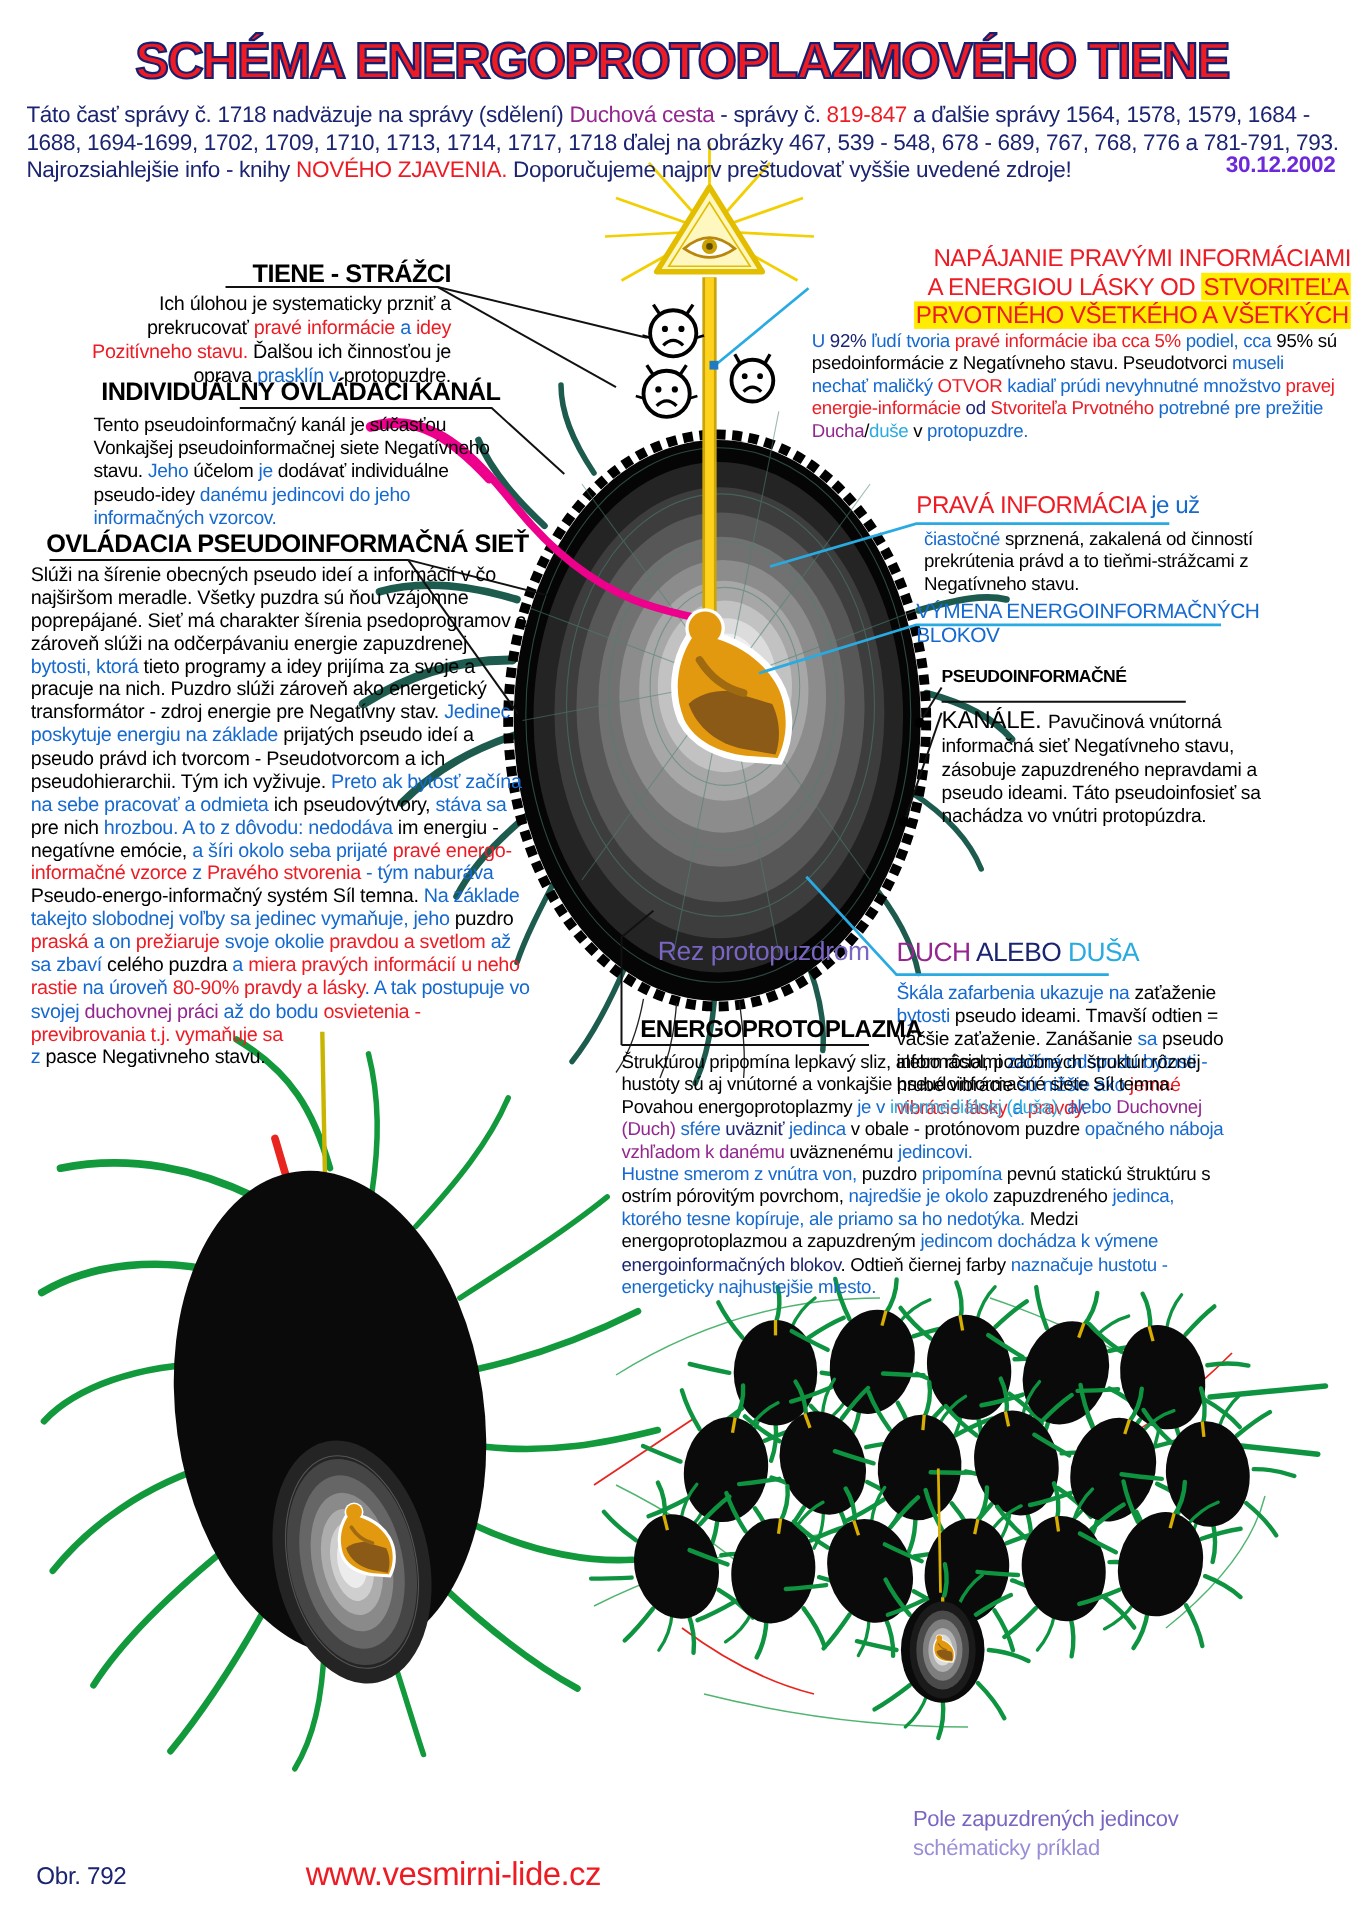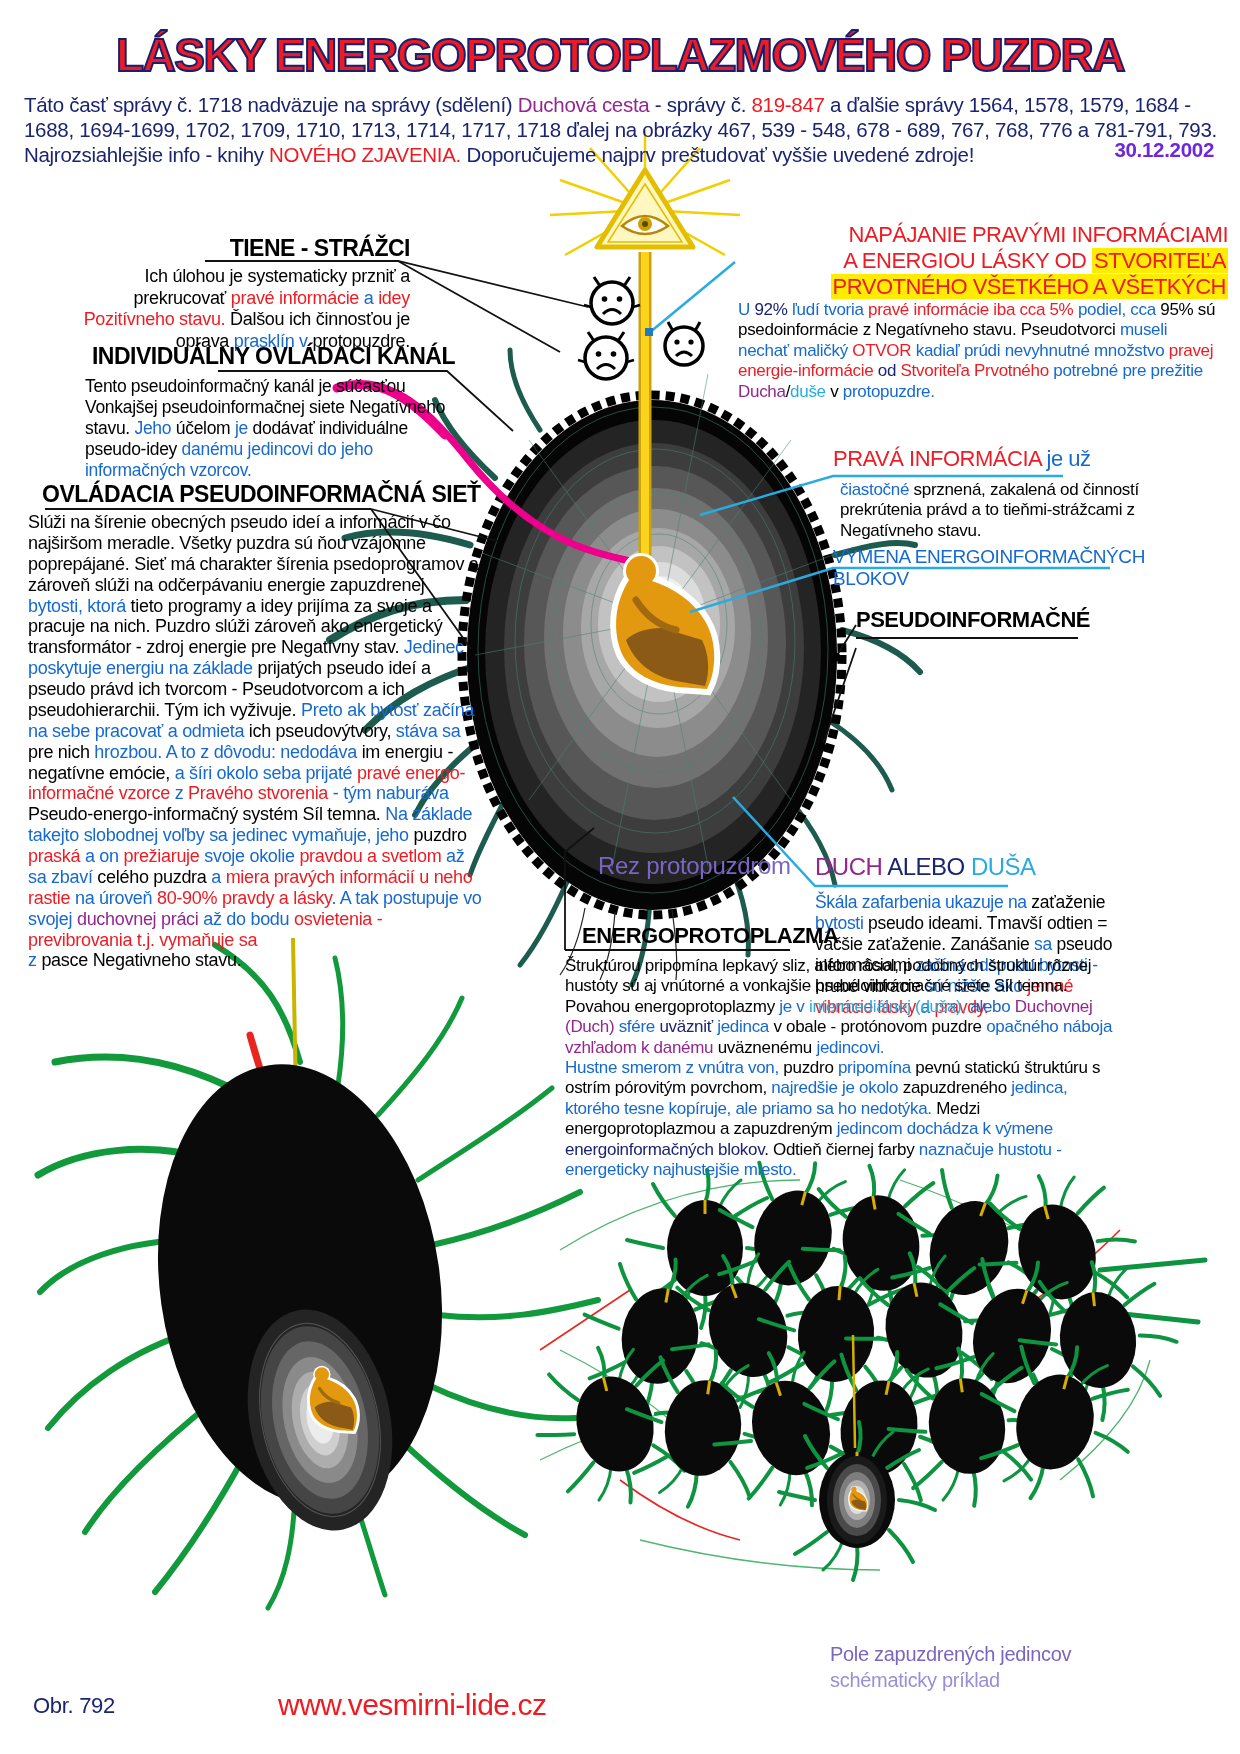--- a/index.html
+++ b/index.html
@@ -272,42 +272,43 @@
         <ellipse rx="24" ry="36" fill="#4a4a4a"></ellipse>
         <ellipse rx="18" ry="28" fill="#7e7e7e"></ellipse>
         <ellipse rx="13" ry="20" fill="#b0b0b0"></ellipse>
         <ellipse rx="9" ry="14" fill="#dddddd"></ellipse>
       </g>
       <use href="#being" transform="translate(857,1498) scale(0.18) translate(-658,-620)"></use>
     </g>
   </g>
 </svg>
 
-<div class="tb title">LÁSKY ENERGOPROTOPLAZMOVÉHO PUZDRA</div>
+<div class="tb title">SCHÉMA ENERGOPROTOPLAZMOVÉHO TIENE</div>
 <div class="tb intro"><span class="c-n x">Táto časť správy  č. </span><span class="c-n x">1718</span><span class="c-n x"> nadväzuje na správy (sdělení) </span><span class="c-p x">Duchová cesta</span><span class="c-n x"> - správy č. </span><span class="c-r x">819-847</span><span class="c-n x"> a ďalšie správy 1564, 1578, 1579, 1684 - 1688, 1694-1699, 1702, 1709, 1710, 1713, 1714, 1717, 1718 ďalej na obrázky 467, 539 - 548, 678 - 689, 767, 768, 776 a 781-791, 793.  Najrozsiahlejšie info - knihy </span><span class="c-r x">NOVÉHO ZJAVENIA.</span><span class="c-n x"> Doporučujeme najprv preštudovať vyššie uvedené zdroje!</span></div>
 <div class="tb date">30.12.2002</div>
 
 <div class="tb h center" style="left:60px;top:236px;width:350px;">TIENE - STRÁŽCI</div>
 <div class="tb center" style="left:58px;top:266px;width:352px;"><span class="c-k">Ich úlohou je systematicky </span><span class="c-k x">przniť</span><span class="c-k"> a </span><span class="c-k x">prekrucovať</span><span class="c-r"> pravé informácie </span><span class="c-b">a</span><span class="c-r"> idey  Pozitívneho stavu.</span><span class="c-k"> Ďalšou ich činnosťou je </span><span class="c-k x">oprava</span><span class="c-b"> prasklín v </span><span class="c-k">protopuzdre.</span></div>
 
 <div class="tb h center" style="left:85px;top:344px;width:370px;">INDIVIDUÁLNY OVLÁDACI KANÁL</div>
 <div class="tb" style="left:85px;top:376px;width:380px;font-size:17.5px;"><span class="c-k">Tento pseudoinformačný kanál je súčasťou Vonkajšej pseudoinformačnej siete Negatívneho stavu. </span><span class="c-b">Jeho </span><span class="c-k">účelom </span><span class="c-b">je </span><span class="c-k">dodávať individuálne pseudo-idey </span><span class="c-b">danému jedincovi do jeho informačných vzorcov.</span></div>
 
 <div class="tb h" style="left:42px;top:482px;">OVLÁDACIA PSEUDOINFORMAČNÁ SIEŤ</div>
 <div class="tb" style="left:28px;top:512px;width:455px;line-height:1.16;"><span class="c-k">Slúži na šírenie obecných pseudo ideí a informácií v čo najširšom meradle. Všetky puzdra sú ňou vzájomne poprepájané. Sieť má charakter šírenia psedoprogramov a zároveň slúži na odčerpávaniu energie zapuzdrenej </span><span class="c-b">bytosti, ktorá </span><span class="c-k">tieto programy a idey prijíma za svoje a pracuje na nich. Puzdro slúži zároveň ako energetický transformátor - zdroj energie pre Negatívny stav. </span><span class="c-b">Jedinec poskytuje energiu na základe </span><span class="c-k">prijatých pseudo ideí a pseudo právd ich tvorcom - Pseudotvorcom a ich pseudohierarchii. </span><span class="c-k x">Tým ich vyživuje</span><span class="c-k">. </span><span class="c-b">Preto ak bytosť začína na sebe pracovať a </span><span class="c-b x">odmieta</span><span class="c-k"> ich pseudovýtvory, </span><span class="c-b">stáva sa </span><span class="c-k">pre nich </span><span class="c-b">hrozbou.</span><span class="c-b"> A to z dôvodu: nedodáva </span><span class="c-k">im energiu - negatívne emócie, </span><span class="c-b">a šíri okolo seba prijaté </span><span class="c-r">pravé energo-informačné vzorce </span><span class="c-b">z </span><span class="c-r">Pravého stvorenia </span><span class="c-b">- tým naburáva </span><span class="c-k">Pseudo-energo-informačný systém Síl temna. </span><span class="c-b">Na základe takejto slobodnej voľby sa jedinec vymaňuje,  jeho </span><span class="c-k">puzdro </span><span class="c-r">praská </span><span class="c-b">a on </span><span class="c-r">prežiaruje </span><span class="c-b">svoje okolie </span><span class="c-r">pravdou a svetlom </span><span class="c-b">až sa zbaví </span><span class="c-k">celého puzdra </span><span class="c-b">a </span><span class="c-r">miera pravých informácií u neho rastie </span><span class="c-b">na úroveň </span><span class="c-r x">80-90% pravdy a lásky</span><span class="c-b">. A  tak postupuje vo svojej </span><span class="c-p x">duchovnej práci </span><span class="c-b">až do bodu </span><span class="c-r x">osvietenia - previbrovania t.j. vymaňuje sa</span><br><span class="c-b x">z </span><span class="c-k x">pasce Negativneho stavu.</span></div>
 
 <div class="tb" style="left:738px;top:222px;width:490px;font-size:22px;line-height:1.18;letter-spacing:-0.5px;text-align:right;"><span class="c-r x">NAPÁJANIE PRAVÝMI INFORMÁCIAMI</span><br><span class="c-r x">A ENERGIOU LÁSKY OD </span><span class="c-r x hl">STVORITEĽA</span><br><span class="c-r x hl">PRVOTNÉHO VŠETKÉHO A VŠETKÝCH</span></div>
 <div class="tb" style="left:738px;top:300px;width:482px;font-size:17px;"><span class="c-b">U </span><span class="c-n x">92% </span><span class="c-b">ľudí tvoria </span><span class="c-r">pravé informácie iba cca </span><span class="c-r x">5%</span><span class="c-b"> podiel, cca </span><span class="c-k x">95% </span><span class="c-k">sú psedoinformácie z Negatívneho stavu. Pseudotvorci </span><span class="c-b">museli nechať maličký  </span><span class="c-r x">OTVOR</span><span class="c-b"> kadiaľ prúdi nevyhnutné  množstvo </span><span class="c-r">pravej energie-informácie </span><span class="c-n">od </span><span class="c-r">Stvoriteľa Prvotného </span><span class="c-b">potrebné pre prežitie </span><span class="c-p x">Ducha</span><span class="c-k x">/</span><span class="c-c x">duše </span><span class="c-k">v </span><span class="c-b">protopuzdre.</span></div>
 
 <div class="tb" style="left:833px;top:446px;font-size:22px;letter-spacing:-0.5px;"><span class="c-r x">PRAVÁ INFORMÁCIA</span><span class="c-b"> je už</span></div>
 <div class="tb" style="left:840px;top:480px;width:330px;font-size:17px;"><span class="c-b">čiastočné </span><span class="c-k">sprznená, zakalená od činností prekrútenia právd a to </span><span class="c-k x">tieňmi-strážcami</span><span class="c-k"> z Negatívneho stavu.</span></div>
 
 <div class="tb" style="left:833px;top:546px;font-size:19px;line-height:1.15;letter-spacing:-0.4px;"><span class="c-b x">VÝMENA ENERGOINFORMAČNÝCH</span><br><span class="c-b x">BLOKOV</span></div>
 
-<div class="tb h" style="left:856px;top:608px;font-size:22px;">PSEUDOINFORMAČNÉ</div>
+<div class="tb h" style="left:856px;top:608px;font-size:16px;">PSEUDOINFORMAČNÉ</div>
+<div class="tb" style="left:856px;top:642px;width:310px;font-size:17.5px;"><span class="c-k x lg">KANÁLE. </span><span class="c-k">Pavučinová vnútorná informačná sieť Negatívneho stavu, zásobuje zapuzdreného nepravdami a pseudo ideami. Táto pseudoinfosieť sa nachádza vo vnútri protopúzdra.</span></div>
 
 <div class="tb" style="left:815px;top:853px;font-size:24px;letter-spacing:-0.5px;"><span class="c-p x">DUCH </span><span class="c-n x">ALEBO </span><span class="c-c x">DUŠA</span></div>
 <div class="tb" style="left:815px;top:892px;width:308px;font-size:17.5px;"><span class="c-b">Škála zafarbenia ukazuje na </span><span class="c-k">zaťaženie </span><span class="c-b">bytosti </span><span class="c-k">pseudo ideami. Tmavší odtien = väčšie zaťaženie.  Zanášanie </span><span class="c-b">sa </span><span class="c-k">pseudo informáciami </span><span class="c-b">začína odspodu bytosti - </span><span class="c-k">hrubé vibrácie </span><span class="c-b">sú nižšie ako </span><span class="c-r">jemné vibrácie lásky </span><span class="c-b">a </span><span class="c-r">pravdy.</span></div>
 
 <div class="tb c-v x" style="left:598px;top:852px;font-size:24px;white-space:nowrap;">Rez protopuzdrom</div>
 
 <div class="tb h" style="left:565px;top:924px;font-size:22px;padding-left:17px;">ENERGOPROTOPLAZMA</div>
 <div class="tb" style="left:565px;top:956px;width:560px;font-size:17px;line-height:1.2;"><span class="c-k">Štruktúrou pripomína lepkavý sliz, alebo rôsol, podobných štruktúr rôznej hustoty sú aj vnútorné a vonkajšie pseudoinformačné siete Síl temna.</span><br><span class="c-k">Povahou energoprotoplazmy </span><span class="c-b">je v </span><span class="c-c">intermediálnej (</span><span class="c-c x">duša</span><span class="c-c">), </span><span class="c-b">alebo </span><span class="c-p">Duchovnej (</span><span class="c-p x">Duch</span><span class="c-p">) </span><span class="c-b">sfére </span><span class="c-n x">uväzniť </span><span class="c-b x">jedinca </span><span class="c-k x">v obale - </span><span class="c-k">protónovom puzdre </span><span class="c-b">opačného náboja </span><span class="c-p">vzhľadom k danému </span><span class="c-k">uväznenému </span><span class="c-b">jedincovi.</span><br><span class="c-b">Hustne smerom z vnútra von, </span><span class="c-k">puzdro </span><span class="c-b">pripomína </span><span class="c-k">pevnú statickú štruktúru s ostrím pórovitým povrchom, </span><span class="c-b">najredšie je okolo </span><span class="c-k">zapuzdreného </span><span class="c-b">jedinca, ktorého tesne kopíruje, ale priamo sa ho nedotýka. </span><span class="c-k">Medzi </span><span class="c-k">energoprotoplazmou a zapuzdreným </span><span class="c-b">jedincom dochádza k výmene </span><span class="c-n x">energoinformačných blokov</span><span class="c-k">. </span><span class="c-k">Odtieň čiernej farby </span><span class="c-b">naznačuje hustotu - energeticky najhustejšie miesto.</span></div>
 
 

